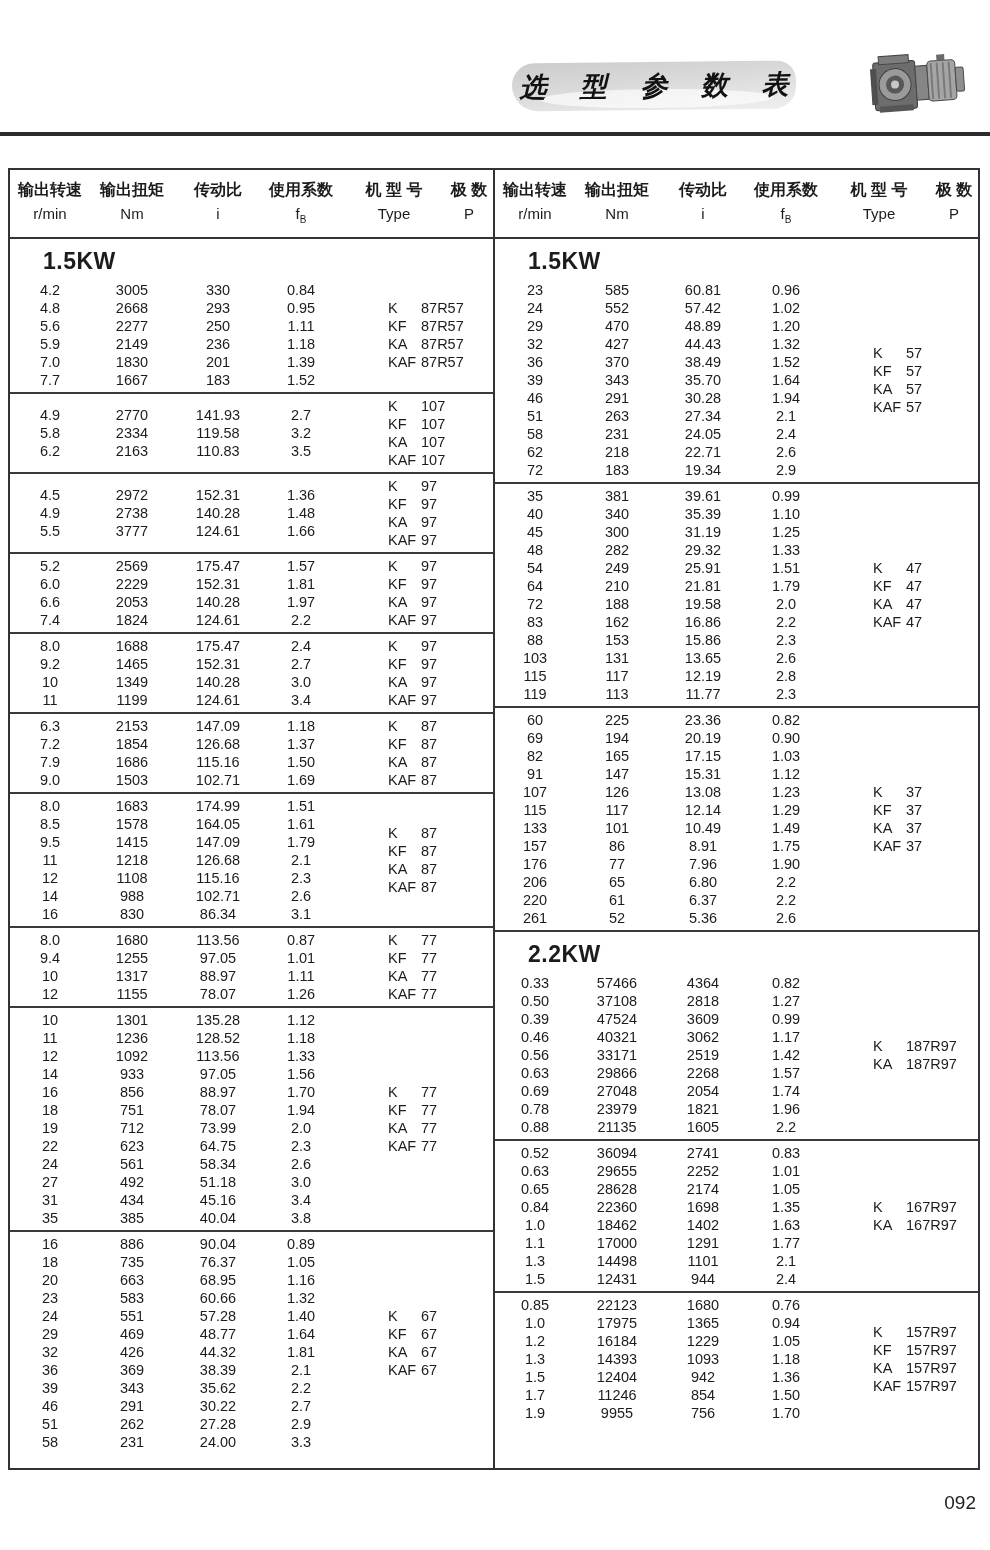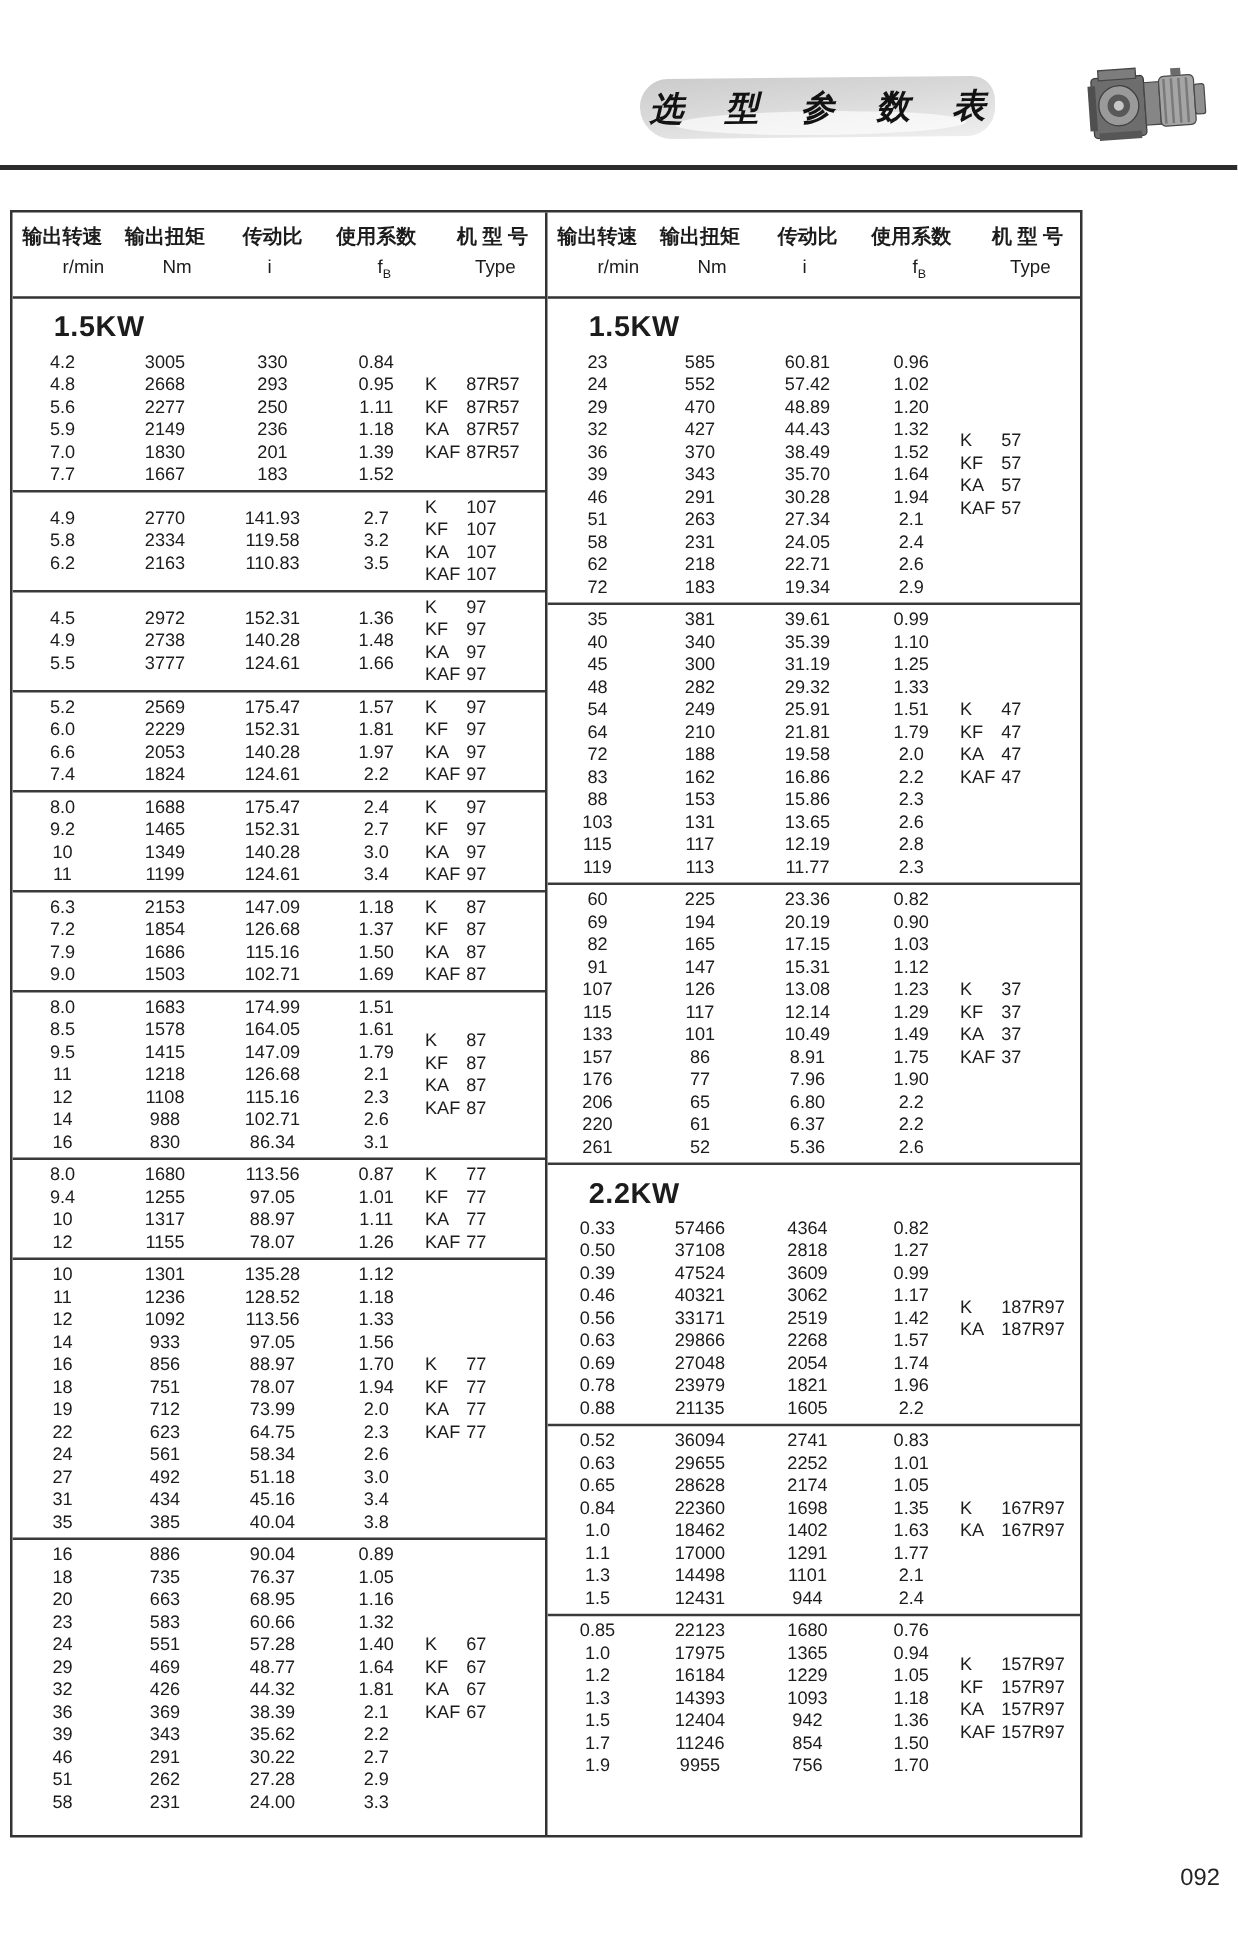--- a/index.html
+++ b/index.html
@@ -22,37 +22,37 @@
   }
   .banner-text{
     position:relative;z-index:2;font-weight:bold;font-style:italic;
     font-size:27px;letter-spacing:13px;padding-left:13px;color:#121212;white-space:nowrap;
   }
   
   .motor{position:absolute;right:22px;top:44px;transform:rotate(-4deg);}
   
   .top-rule{position:absolute;left:0;top:132px;width:990px;height:4px;background:#2c2c2c;}
   .frame{
-    position:absolute;left:8px;top:168px;width:858px;height:1302px;
+    position:absolute;left:8px;top:168px;width:972px;height:1302px;
     border:2px solid #333333;box-sizing:border-box;display:flex;background:#fff;
   }
   .half{flex:1;box-sizing:border-box;display:flex;flex-direction:column;overflow:hidden;}
   .half.left{border-right:2px solid #333333;}
   
   .hdr{
     display:grid;grid-template-columns:80px 84px 88px 78px 108px 42px;
     padding:10px 0 8px 0;border-bottom:2px solid #333333;
   }
   .hdr .cn{text-align:center;font-size:16px;font-weight:bold;line-height:20px;white-space:nowrap;}
-  .hdr .unit{font-size:15px;line-height:19px;padding-top:4px;padding-left:40px;}
+  .hdr .unit{text-align:center;font-size:15px;line-height:19px;padding-top:4px;}
   .hdr sub{font-size:10px;}
   
   .power{font-size:23px;font-weight:bold;padding:9px 0 3px 9px;letter-spacing:0.5px;margin-left:24px;}
   .sep{border-top:2px solid #3a3a3a;height:0;}
-  .block{display:flex;align-items:center;padding:3px 0;}
+  .block{display:flex;align-items:center;padding:3px 0;gap:48px;}
   .nums{display:grid;grid-template-columns:80px 84px 88px 78px;}
   .num{height:18px;line-height:18px;font-size:14.5px;text-align:center;white-space:nowrap;}
   .types{width:150px;display:flex;flex-direction:column;}
   .trow{display:flex;height:18px;line-height:18px;font-size:14.5px;}
   .tmodel{width:108px;display:flex;}
   .tprefix{width:33px;white-space:nowrap;}
   .tsize{white-space:nowrap;}
   .tpoles{width:42px;text-align:center;}
   
   .page-number{position:absolute;right:14px;top:1492px;font-size:19px;color:#222;text-align:center;}

